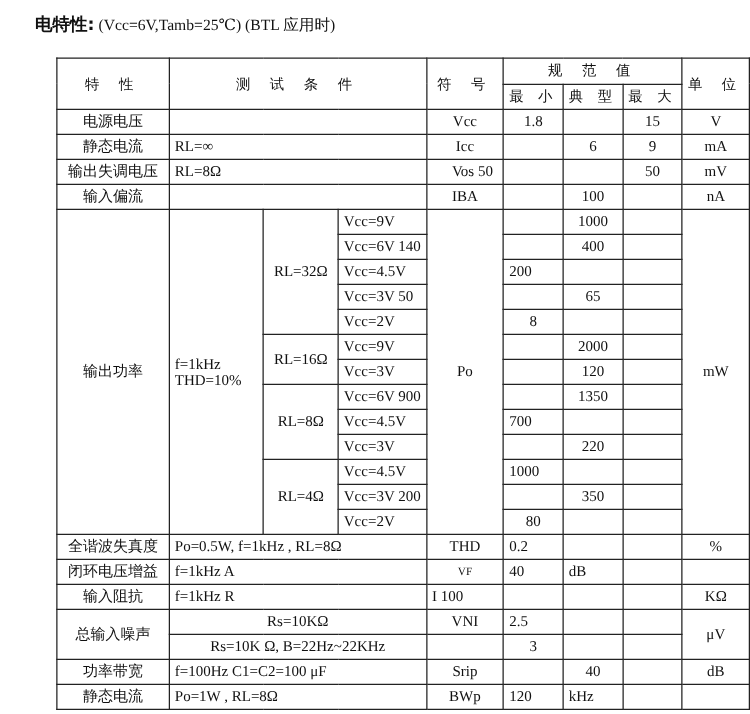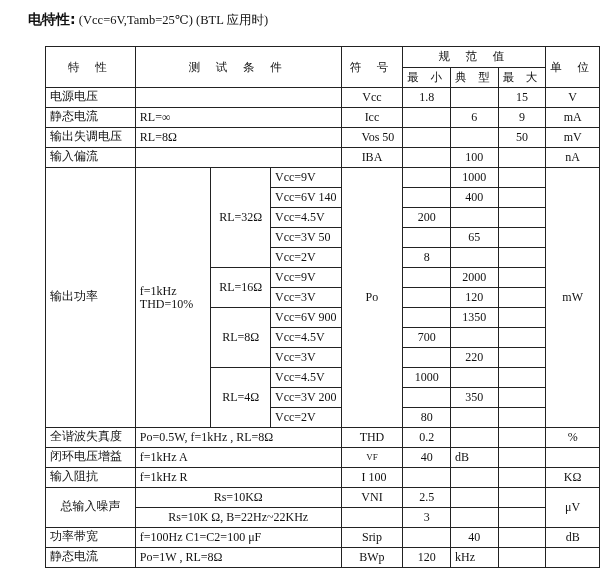--- a/index.html
+++ b/index.html
@@ -5,24 +5,24 @@
   html, body { margin:0; padding:0; background:#ffffff; }
   body { width:600px; height:571px; position:relative; overflow:hidden;
          font-family:"Liberation Serif", "DejaVu Serif", serif; color:#111; }
   .title { position:absolute; left:28px; top:11px; font-size:13px; white-space:nowrap; }
   .title .cn { font-family:"DejaVu Sans", sans-serif; font-weight:bold; font-size:14px; }
   .title .rest { font-size:12.5px; }
   table.spec { position:absolute; left:45px; top:46px; border-collapse:collapse; table-layout:fixed; }
   table.spec td { border:1px solid #222; padding:0 4px; height:19px; font-size:12px;
                   line-height:13px; white-space:nowrap; overflow:visible; vertical-align:middle; }
   table.spec td.hd { font-family:"DejaVu Sans", sans-serif; font-size:11.5px; text-align:center; letter-spacing:6px; }
-  table.spec td.cn { font-family:Liberation Mono, monospace; font-size:12px; }
+  table.spec td.cn { font-family:Liberation Serif, serif; font-size:12px;text-align:center; }
   td.c { text-align:center; }
-  td.r { text-align:center; }
-  td.cnc { font-family:Liberation Mono, monospace; text-align:center; }
+  td.r { text-align:left; }
+  td.cnc { font-family:Liberation Sans, sans-serif; text-align:center; }
 </style>
 </head>
 <body>
 
 <div class="title">
   <span class="cn">电特性:</span>
   <span class="rest">(Vcc=6V,Tamb=25℃) (BTL 应用时)</span>
 </div>
 
 <table class="spec">

